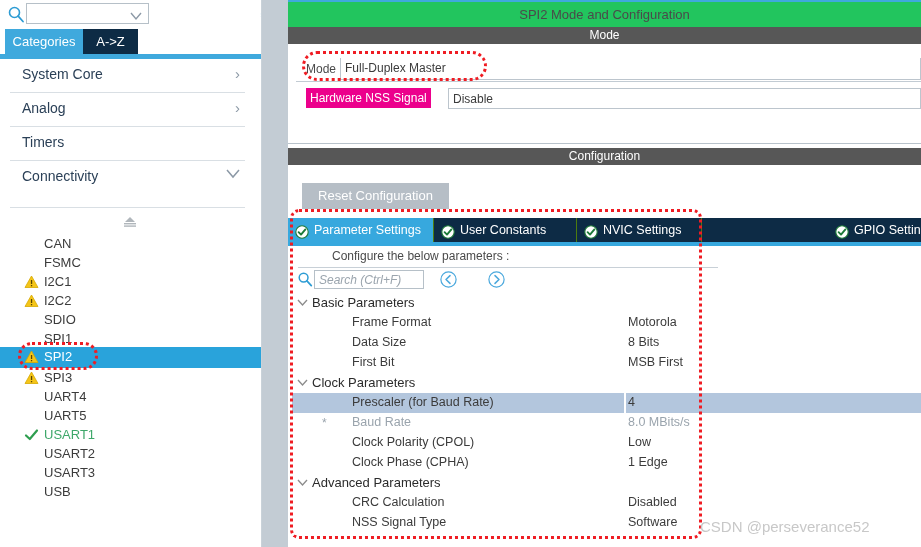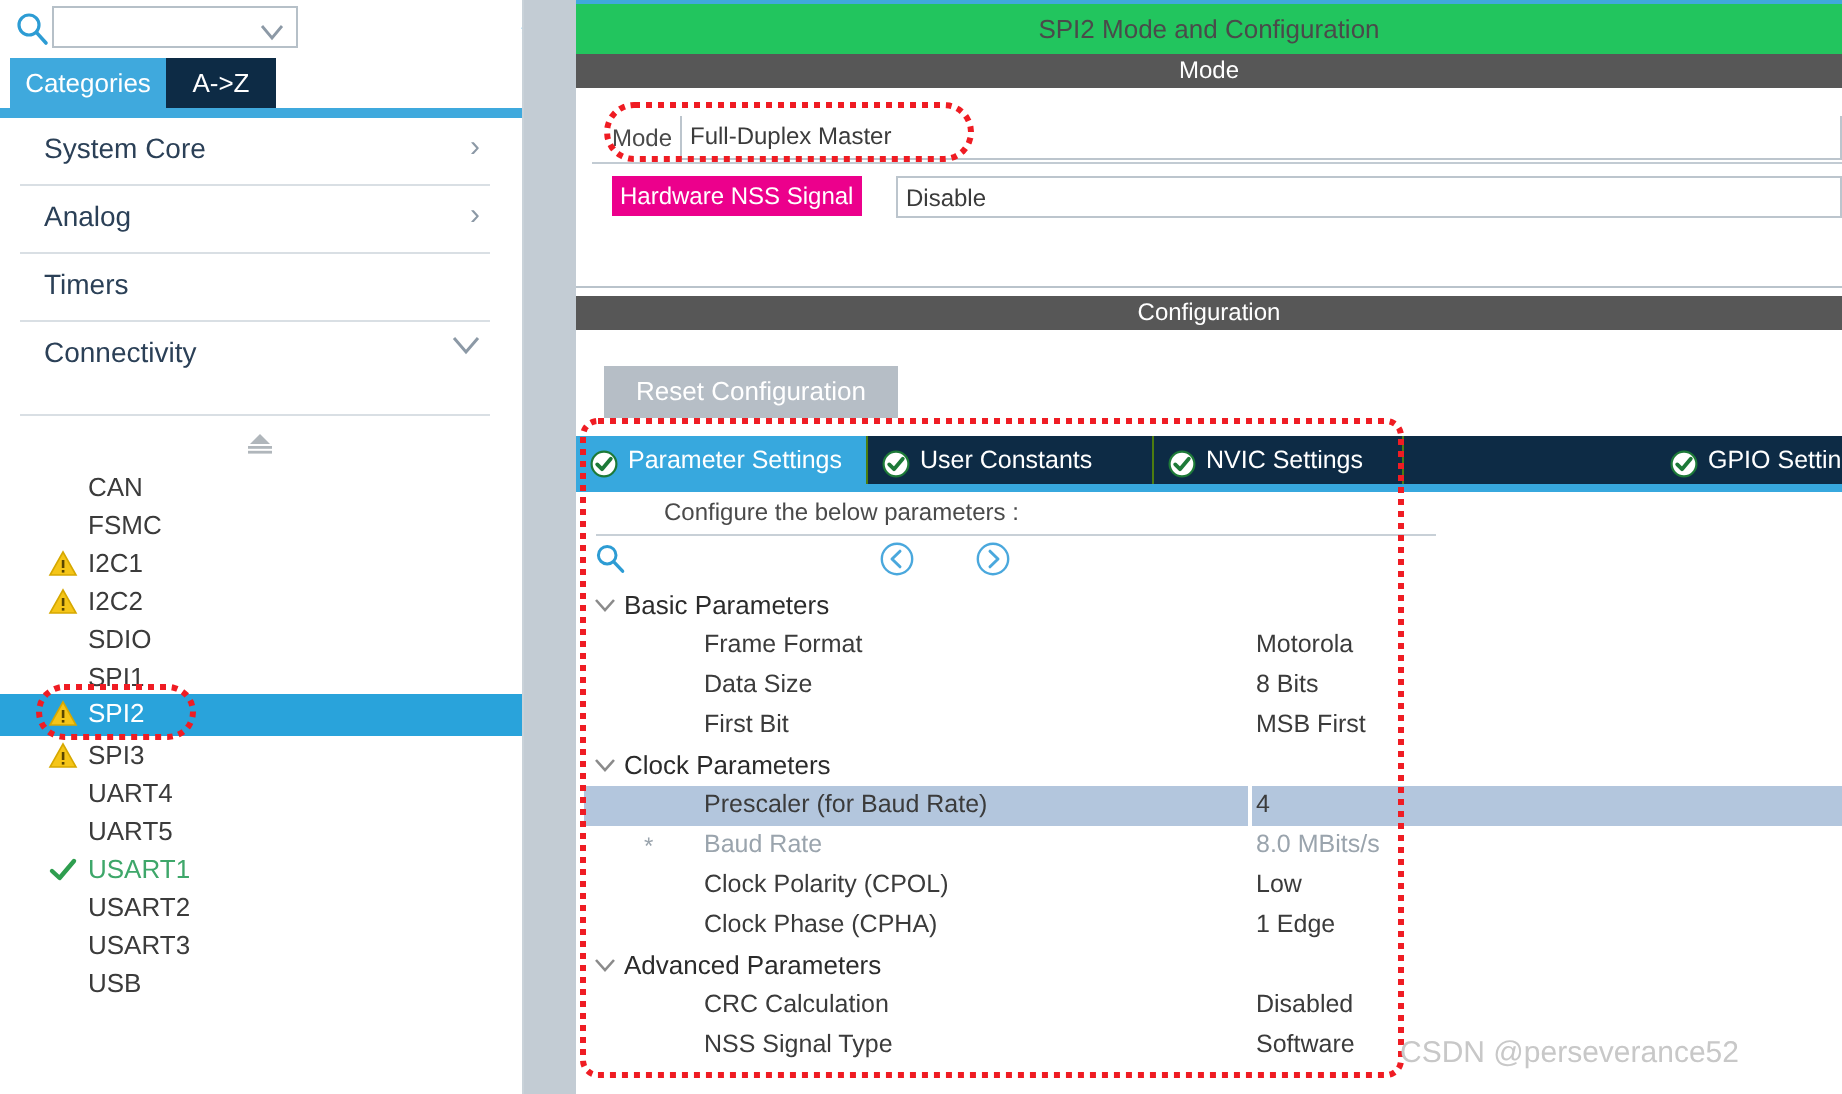--- a/index.html
+++ b/index.html
@@ -482,20 +482,23 @@
     <div id="param-area">
       <span id="cfg-hint">Configure the below parameters :</span>
       <div id="hint-sep"></div>
 
       <span id="param-search-icon">
         <svg width="16" height="16" viewBox="0 0 16 16">
           <circle cx="6.6" cy="6.6" r="4.4" fill="none" stroke="#2d9cd4" stroke-width="1.5"></circle>
           <line x1="9.9" y1="9.9" x2="14.3" y2="14.6" stroke="#2d9cd4" stroke-width="1.7" stroke-linecap="round"></line>
         </svg>
       </span>
+      <div id="param-search-box">
+        <span id="param-search-ph">Search (Ctrl+F)</span>
+      </div>
       <span id="nav-prev">
         <svg width="17" height="17" viewBox="0 0 17 17">
             <circle cx="8.5" cy="8.5" r="7.6" fill="none" stroke="#4aa8dd" stroke-width="1.2"></circle>
             <polyline points="10,4.6 6,8.5 10,12.4" fill="none" stroke="#4aa8dd" stroke-width="1.5" stroke-linecap="round" stroke-linejoin="round"></polyline>
           </svg>
       </span>
       <span id="nav-next">
         <svg width="17" height="17" viewBox="0 0 17 17">
             <circle cx="8.5" cy="8.5" r="7.6" fill="none" stroke="#4aa8dd" stroke-width="1.2"></circle>
             <polyline points="7,4.6 11,8.5 7,12.4" fill="none" stroke="#4aa8dd" stroke-width="1.5" stroke-linecap="round" stroke-linejoin="round"></polyline>

